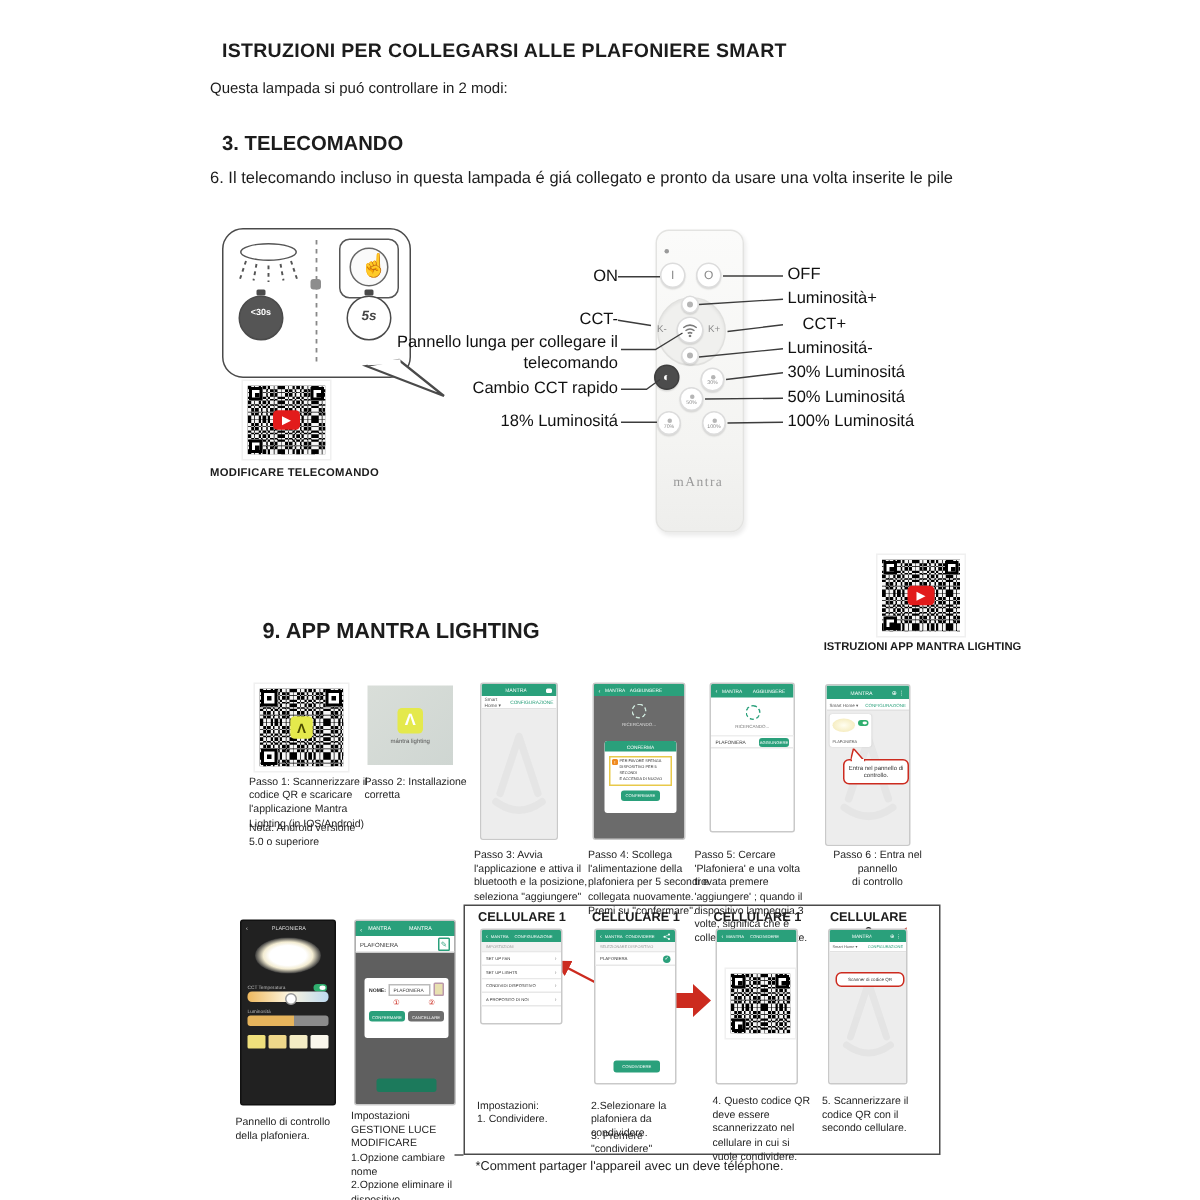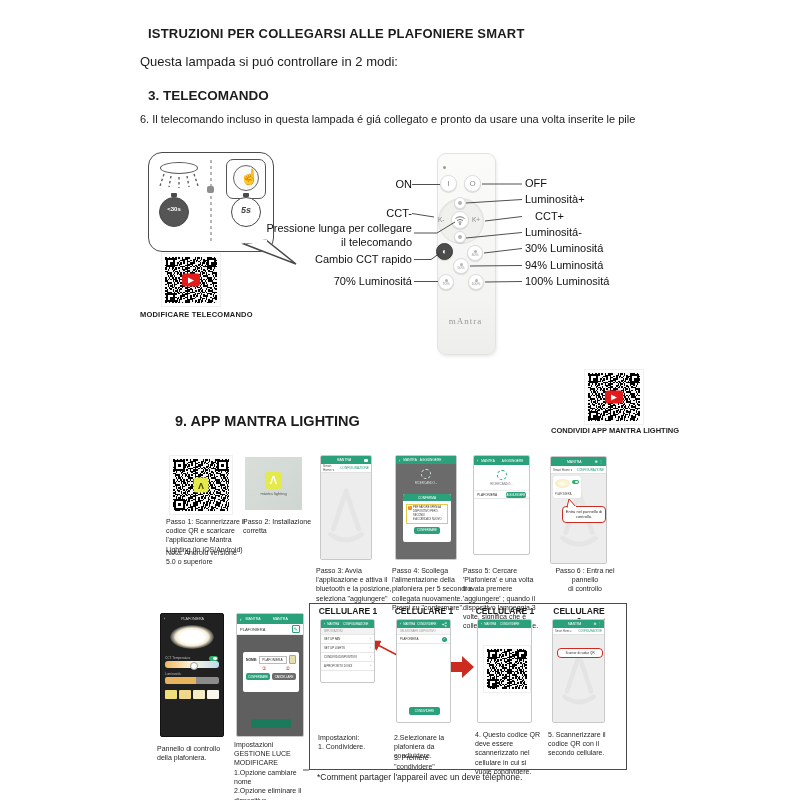--- a/index.html
+++ b/index.html
@@ -36,21 +36,21 @@
   .stopwatch::before{content:"";position:absolute;top:-5px;left:50%;transform:translateX(-50%);width:6px;height:4px;background:#4a4a4a;border-radius:1px}
   .toggle{background:#2fae6e;border-radius:4px;position:relative}
   .toggle::after{content:"";position:absolute;right:1px;top:1px;bottom:1px;width:45%;background:#fff;border-radius:50%}
   .callout{position:absolute;border:1px solid var(--red);border-radius:4px;background:#fff;color:#333;display:flex;align-items:center;justify-content:center;text-align:center}
   .wm{position:absolute;left:50%;top:50%;transform:translate(-50%,-50%);opacity:.55}
 </style>
 </head>
 <body>
 
 <div class="abs b" style="left:148px;top:26px;font-size:13px;letter-spacing:.2px">ISTRUZIONI PER COLLEGARSI ALLE PLAFONIERE SMART</div>
-<div class="abs" style="left:140px;top:54px;font-size:13px">Questa lampada si puó controllare in 2 modi:</div>
+<div class="abs" style="left:140px;top:54px;font-size:10px">Questa lampada si puó controllare in 2 modi:</div>
 <div class="abs b" style="left:148px;top:88px;font-size:13.5px">3. TELECOMANDO</div>
 <div class="abs" style="left:140px;top:113px;font-size:11px">6. Il telecomando incluso in questa lampada é giá collegato e pronto da usare una volta inserite le pile</div>
 
 <div class="abs" style="left:148px;top:152px;width:124px;height:98px;border:1.5px solid #4a4a4a;border-radius:14px;background:#fff"></div>
 
 <div class="abs" style="left:160px;top:162px;width:36px;height:10px;border:1.5px solid #555;border-radius:50%;background:#fff"></div>
 <svg class="abs" style="left:158px;top:172px" width="42" height="18" viewBox="0 0 42 18">
   <g stroke="#555" stroke-width="1.3" stroke-dasharray="2.5 2.5">
     <line x1="6" y1="2" x2="2" y2="14"></line>
       <line x1="13" y1="4" x2="11" y2="15"></line>
@@ -128,30 +128,30 @@
   <span style="font-size:3.5px">70%</span>
   </div>
 <div class="rbtn" style="left:468px;top:274px;width:16px;height:16px">
   <span class="dot" style="width:3px;height:3px;background:#b5b5b5"></span>
   <span style="font-size:3.5px">100%</span>
   </div>
 <div class="abs" style="left:437px;top:316px;width:57px;text-align:center;font-size:9px;letter-spacing:1px;color:#9a9a9a;font-family:'Liberation Serif',serif">mAntra</div>
 
 <div class="lbl" style="right:388px;top:178px">ON</div>
 <div class="lbl" style="right:388px;top:207px">CCT-</div>
-<div class="lbl" style="right:388px;top:221px;width:152px;text-align:right;line-height:14px">Pressione lunga per collegare il telecomando</div>
+<div class="lbl" style="right:388px;top:221px;width:152px;text-align:right;line-height:14px">Pannello lunga per collegare il telecomando</div>
 <div class="lbl" style="right:388px;top:253px">Cambio CCT rapido</div>
-<div class="lbl" style="right:388px;top:275px">70% Luminositá</div>
+<div class="lbl" style="right:388px;top:275px">18% Luminositá</div>
 
 <div class="lbl" style="left:525px;top:177px">OFF</div>
 <div class="lbl" style="left:525px;top:193px">Luminosità+</div>
 <div class="lbl" style="left:535px;top:210px">CCT+</div>
 <div class="lbl" style="left:525px;top:226px">Luminositá-</div>
 <div class="lbl" style="left:525px;top:242px">30% Luminositá</div>
-<div class="lbl" style="left:525px;top:259px">94% Luminositá</div>
+<div class="lbl" style="left:525px;top:259px">50% Luminositá</div>
 <div class="lbl" style="left:525px;top:275px">100% Luminositá</div>
 
 <svg class="abs" style="left:0;top:0;pointer-events:none" width="800" height="800" viewBox="0 0 800 800">
   <g stroke="#3c3c3c" stroke-width="0.9" fill="none">
     <path d="M412 184.5 H440"></path>
     <path d="M412 213.5 L434 217"></path>
     <path d="M414 233 H437 L455 222"></path>
     <path d="M414 259.5 H431 L440 253"></path>
     <path d="M414 281.5 H438"></path>
     <path d="M482 184 H522"></path>
@@ -176,21 +176,21 @@
   <polygon points="450,662 462,662 462,656 474,667 462,678 462,672 450,672" fill="#cc2b1f"></polygon>
   <path d="M303 770 H309" stroke="#3c3c3c" stroke-width="0.9"></path>
 </svg>
 
 <div class="qr small" style="left:585px;top:370px;width:52px;height:48px">
   <div class="f fa"></div>
   <div class="f fb"></div>
   <div class="f fc"></div>
   <div class="play"></div>
 </div>
-<div class="abs b" style="left:540px;top:426px;width:150px;text-align:center;font-size:7.5px">CONDIVIDI APP MANTRA LIGHTING</div>
+<div class="abs b" style="left:540px;top:426px;width:150px;text-align:center;font-size:7.5px">ISTRUZIONI APP MANTRA LIGHTING</div>
 
 <div class="abs b" style="left:175px;top:413px;font-size:14.5px">9. APP MANTRA LIGHTING</div>
 
 <div class="qr" style="left:170px;top:456px;width:56px;height:52px">
   <div class="f fa"></div>
   <div class="f fb"></div>
   <div class="f fc"></div>
   <div class="appicon" style="position:absolute;left:50%;top:50%;transform:translate(-50%,-50%);width:15px;height:15px;font-size:9px;color:#4a4a00">Λ</div>
 </div>
 <div class="cap" style="left:166px;top:517px;width:80px">Passo 1: Scannerizzare il codice QR e scaricare l'applicazione Mantra Lighting (in IOS/Android)</div>

